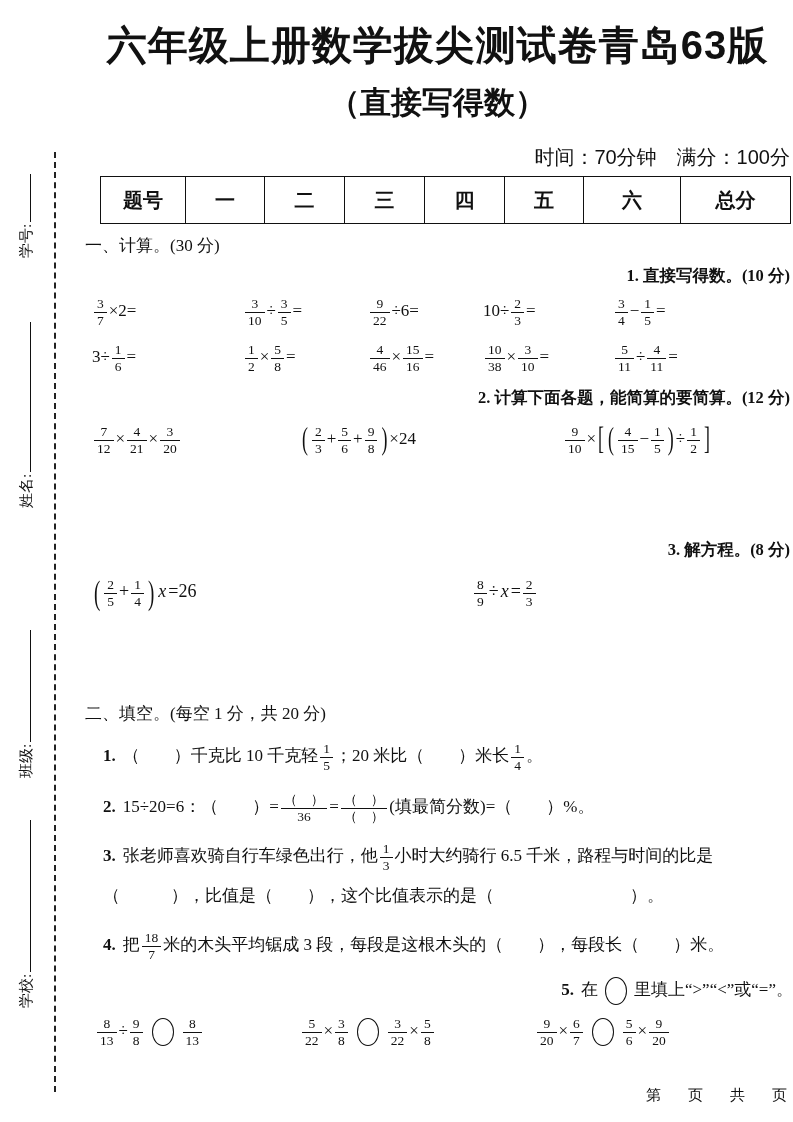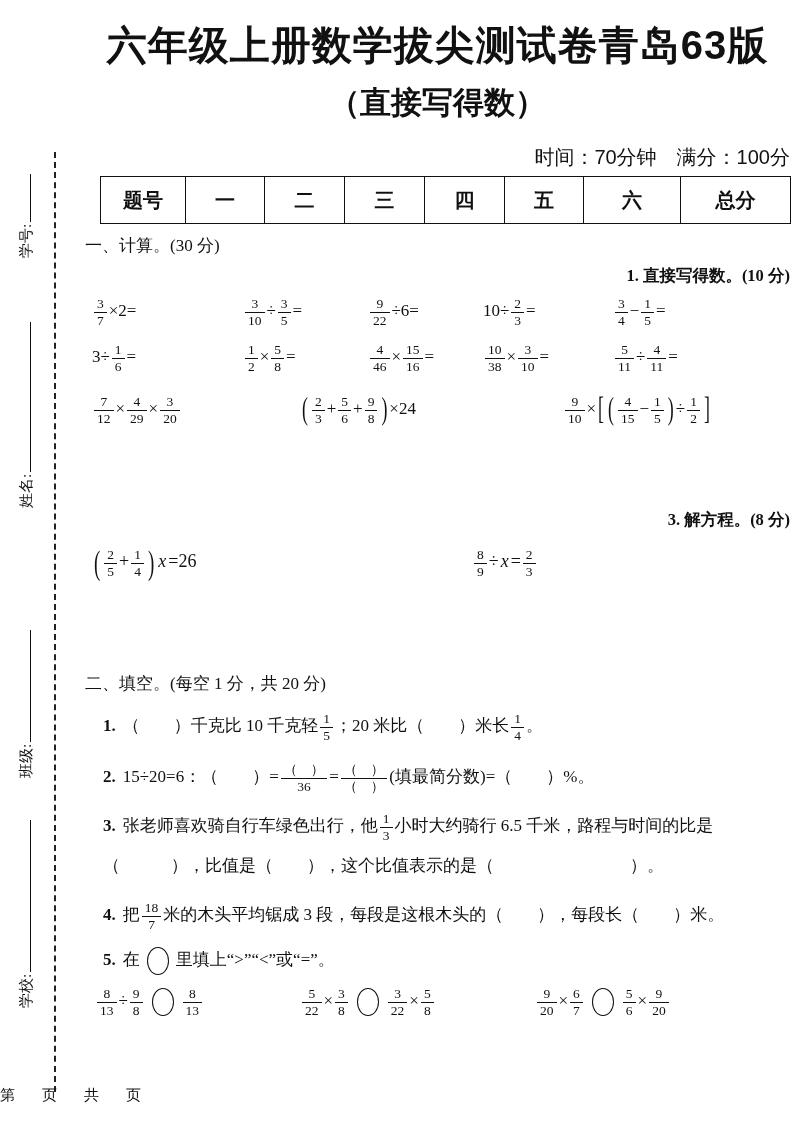--- a/index.html
+++ b/index.html
@@ -39,37 +39,37 @@
   .r5 .mi:nth-child(3){width:115px;} .r5 .mi:nth-child(4){width:130px;}
   .q2row{height:52px;margin-top:4px;}
   .q2row .mi:nth-child(1){width:208px;} .q2row .mi:nth-child(2){width:263px;}
   .q3row{height:50px;margin-top:6px;font-size:18px;}
   .q3row .mi:nth-child(1){width:380px;}
   .ws1{height:66px;} .ws2{height:74px;}
   
   .s2-item{padding-left:18px;font-size:17px;line-height:44px;margin-top:7px;
     width:690px;}
   .s2-item.wrap2{line-height:40px;}
-  .s2-item.plain{line-height:32px;}
+  .s2-item.plain{line-height:32px;text-align:right;}
   .s2-num{font-weight:bold;margin-right:7px;}
   .cmp-row{margin-top:4px;height:44px;}
   .cmp-row .mi:nth-child(1){width:205px;margin-left:3px;}
   .cmp-row .mi:nth-child(2){width:235px;}
   
   .frac{display:inline-block;vertical-align:middle;text-align:center;
     font-size:13.5px;line-height:1.12;margin:0 2px;}
   .frac .fn{display:block;border-bottom:1.2px solid #111;padding:0 3px;}
   .frac .fd{display:block;padding:0 3px;}
   .bp{display:inline-block;transform:scaleY(1.75);font-size:1.05em;
     margin:0 2px;vertical-align:-0.08em;}
   .mx{font-style:italic;margin:0 2px;}
   .circle{display:inline-block;width:20px;height:26px;border:1.6px solid #111;
     border-radius:50%;vertical-align:middle;margin:0 7px;}
   
-  .footer{position:absolute;left:0;top:1086px;width:100%;text-align:left;
+  .footer{position:absolute;left:0;top:1086px;width:100%;text-align:right;
     font-size:15px;letter-spacing:6px;font-family:"Liberation Sans","DejaVu Sans",sans-serif;}
 </style>
 </head>
 <body>
 
 <div class="page">
 
   <div class="side-field" style="top:258px">
     <span>学号:</span><span class="sf-line" style="width:48px"></span>
   </div>
@@ -126,22 +126,23 @@
       <span class="mi"><span class="frac"><span class="fn">3</span><span class="fd">4</span></span>−<span class="frac"><span class="fn">1</span><span class="fd">5</span></span>=</span>
     </div>
     <div class="math-row r5">
       <span class="mi">3÷<span class="frac"><span class="fn">1</span><span class="fd">6</span></span>=</span>
       <span class="mi"><span class="frac"><span class="fn">1</span><span class="fd">2</span></span>×<span class="frac"><span class="fn">5</span><span class="fd">8</span></span>=</span>
       <span class="mi"><span class="frac"><span class="fn">4</span><span class="fd">46</span></span>×<span class="frac"><span class="fn">15</span><span class="fd">16</span></span>=</span>
       <span class="mi"><span class="frac"><span class="fn">10</span><span class="fd">38</span></span>×<span class="frac"><span class="fn">3</span><span class="fd">10</span></span>=</span>
       <span class="mi"><span class="frac"><span class="fn">5</span><span class="fd">11</span></span>÷<span class="frac"><span class="fn">4</span><span class="fd">11</span></span>=</span>
     </div>
 
+    <div class="q-label">2. 计算下面各题，能简算的要简算。(12 分)</div>
     <div class="math-row q2row">
-      <span class="mi"><span class="frac"><span class="fn">7</span><span class="fd">12</span></span>×<span class="frac"><span class="fn">4</span><span class="fd">29</span></span>×<span class="frac"><span class="fn">3</span><span class="fd">20</span></span></span>
+      <span class="mi"><span class="frac"><span class="fn">7</span><span class="fd">12</span></span>×<span class="frac"><span class="fn">4</span><span class="fd">21</span></span>×<span class="frac"><span class="fn">3</span><span class="fd">20</span></span></span>
       <span class="mi"><span class="bp">(</span><span class="frac"><span class="fn">2</span><span class="fd">3</span></span>+<span class="frac"><span class="fn">5</span><span class="fd">6</span></span>+<span class="frac"><span class="fn">9</span><span class="fd">8</span></span><span class="bp">)</span>×24</span>
       <span class="mi"><span class="frac"><span class="fn">9</span><span class="fd">10</span></span>×<span class="bp">[</span><span class="bp">(</span><span class="frac"><span class="fn">4</span><span class="fd">15</span></span>−<span class="frac"><span class="fn">1</span><span class="fd">5</span></span><span class="bp">)</span>÷<span class="frac"><span class="fn">1</span><span class="fd">2</span></span><span class="bp">]</span></span>
     </div>
     <div class="ws1"></div>
 
     <div class="q-label">3. 解方程。(8 分)</div>
     <div class="math-row q3row">
       <span class="mi"><span class="bp">(</span><span class="frac"><span class="fn">2</span><span class="fd">5</span></span>+<span class="frac"><span class="fn">1</span><span class="fd">4</span></span><span class="bp">)</span><span class="mx">x</span>=26</span>
       <span class="mi"><span class="frac"><span class="fn">8</span><span class="fd">9</span></span>÷<span class="mx">x</span>=<span class="frac"><span class="fn">2</span><span class="fd">3</span></span></span>
     </div>

